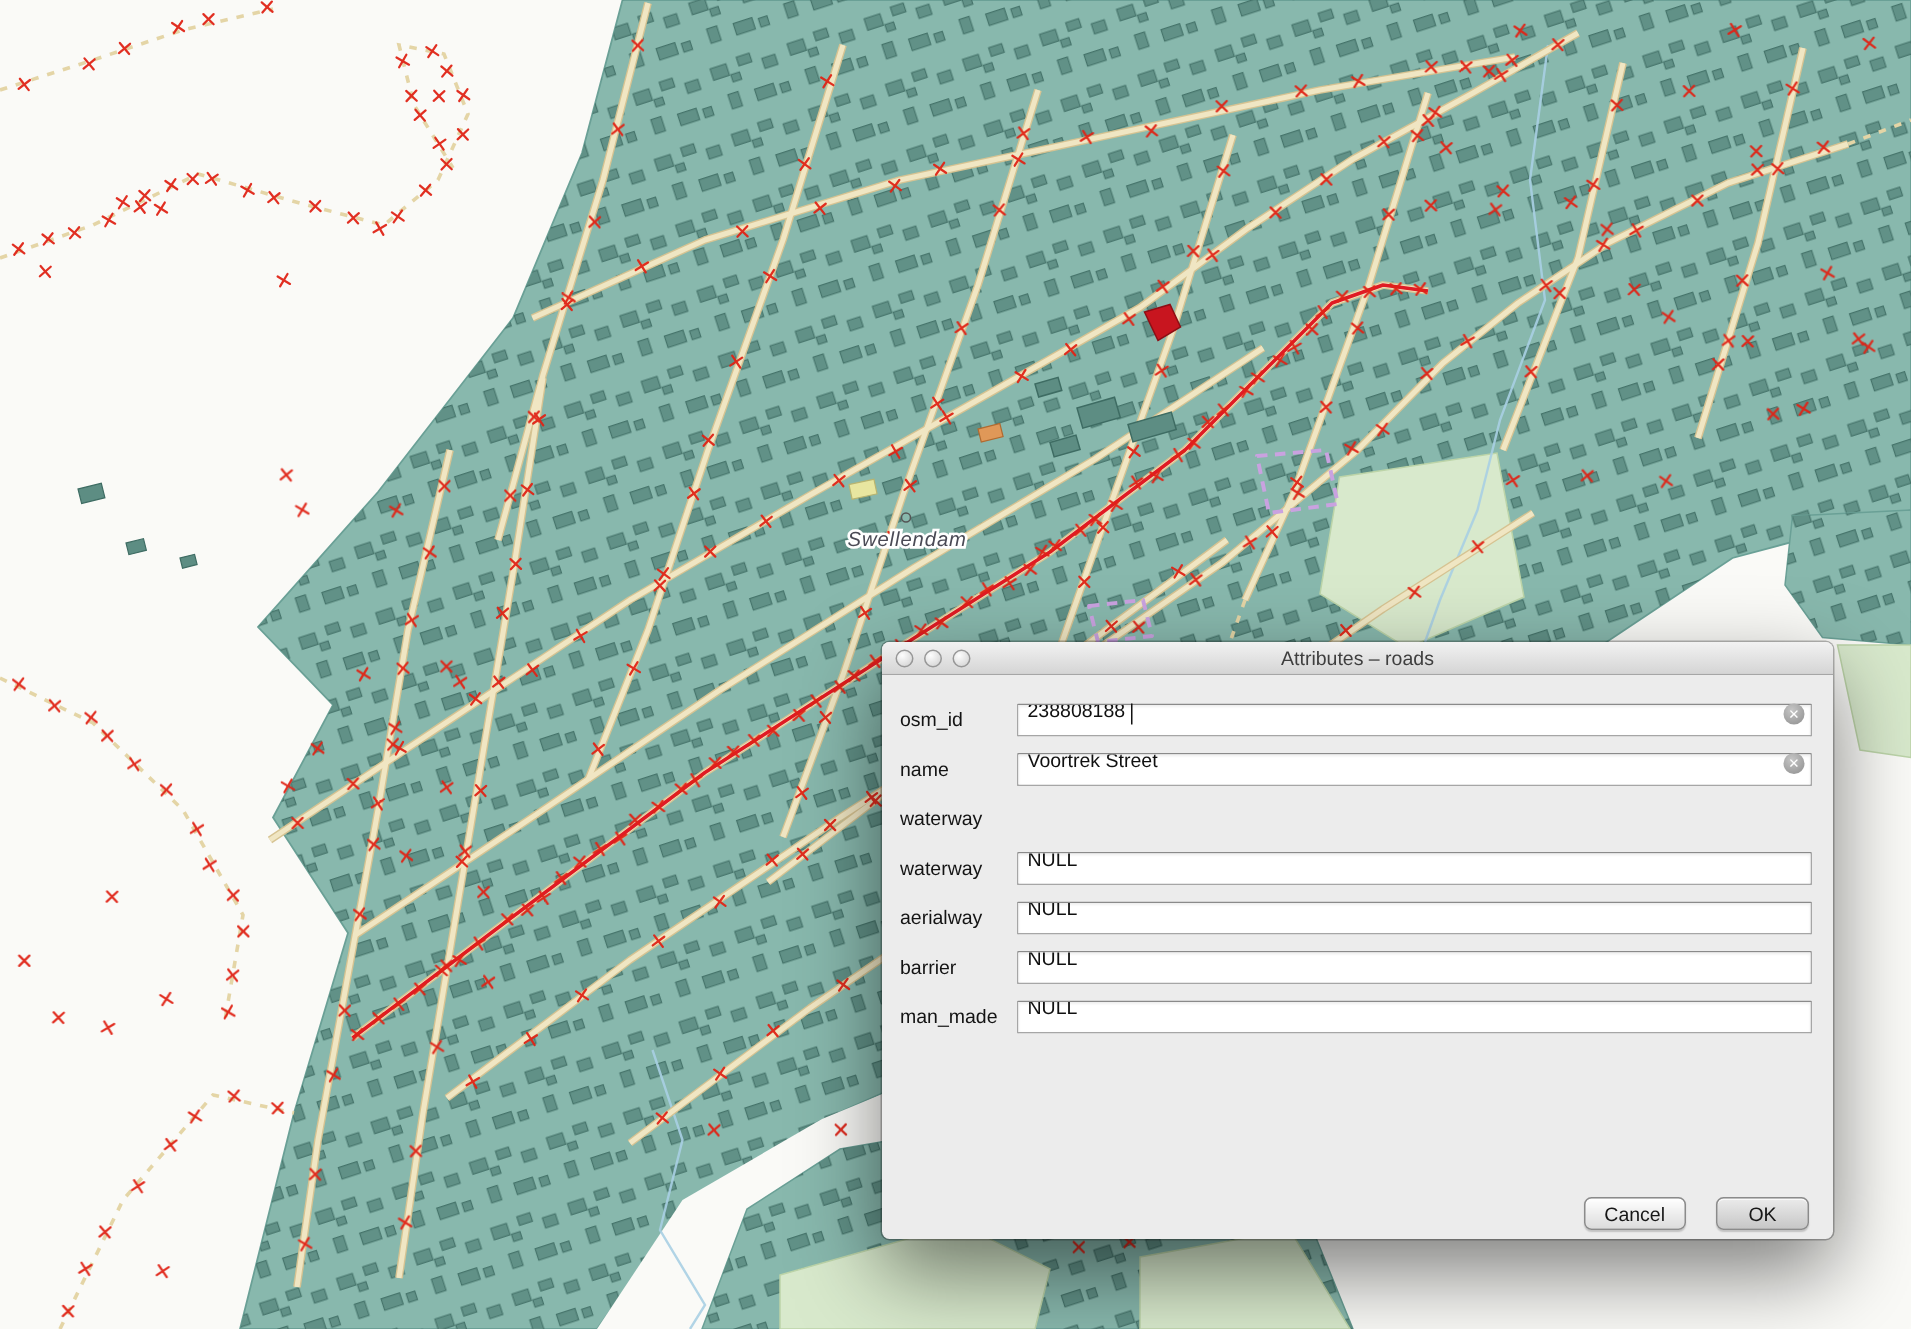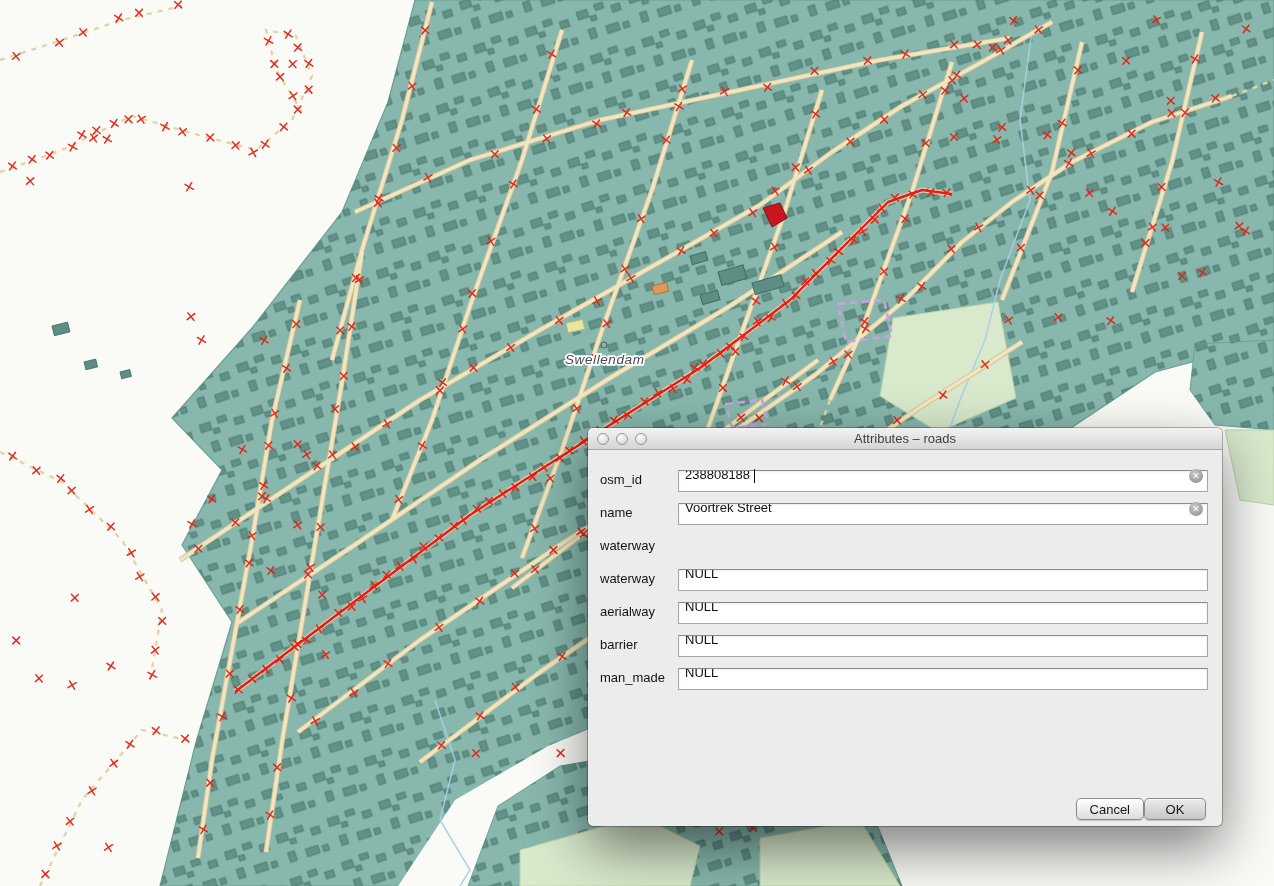--- a/index.html
+++ b/index.html
@@ -22,21 +22,21 @@
   .fwrap{position:relative;flex:1;height:22px}
   .finput{width:100%;height:22px;border:1px solid #a6a6a6;border-top-color:#8a8a8a;background:#fff;
           font:13px "Liberation Sans",sans-serif;color:#101010;padding:0 22px 12px 6px;border-radius:1px;
           box-shadow:inset 0 1px 2px rgba(0,0,0,.08);outline:none}
   .row.no-clear .finput{padding-right:6px}
   .clear{position:absolute;right:5px;top:4px;width:14px;height:14px;border-radius:50%;
          background:radial-gradient(circle at 40% 32%,#c6c6c6,#8d8d8d);color:#fff;font-size:9px;
          line-height:14px;text-align:center;cursor:pointer;user-select:none}
   .clear::before{content:"✕"}
   .caret{position:absolute;left:76px;top:4px;width:1px;height:14px;background:#111}
-  .buttons{position:absolute;right:16px;bottom:6px;display:flex;}
+  .buttons{position:absolute;right:16px;bottom:6px;display:flex;gap:20px}
   .btn{min-width:62px;height:22px;padding:0 13px;font:13px "Liberation Sans",sans-serif;color:#171717;
        border:1px solid #8b8b8b;border-radius:5px;background:linear-gradient(#ffffff,#dcdcdc);
        box-shadow:inset 0 1px 0 rgba(255,255,255,.7),0 1px 1px rgba(0,0,0,.18);cursor:pointer}
   .btn.default{background:linear-gradient(#ebebeb,#c7c7c7)}
 </style>
 </head>
 <body>
 
 <div class="stage">
 

